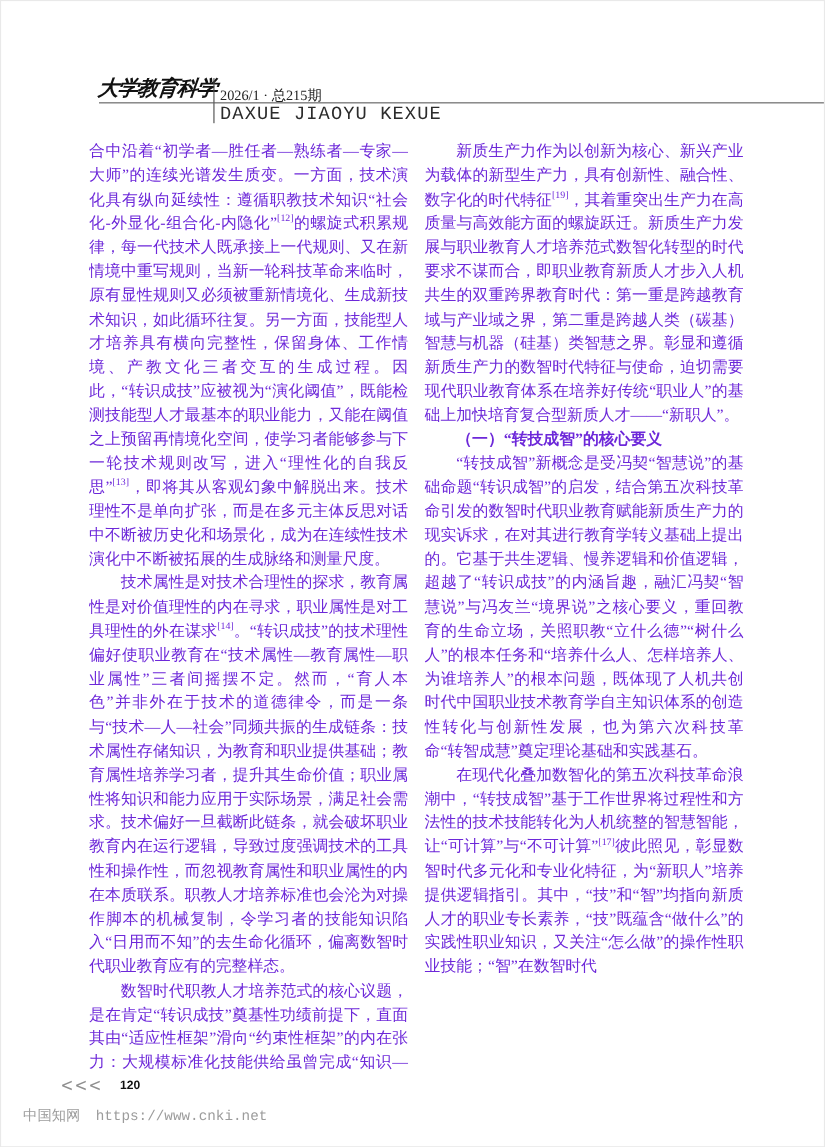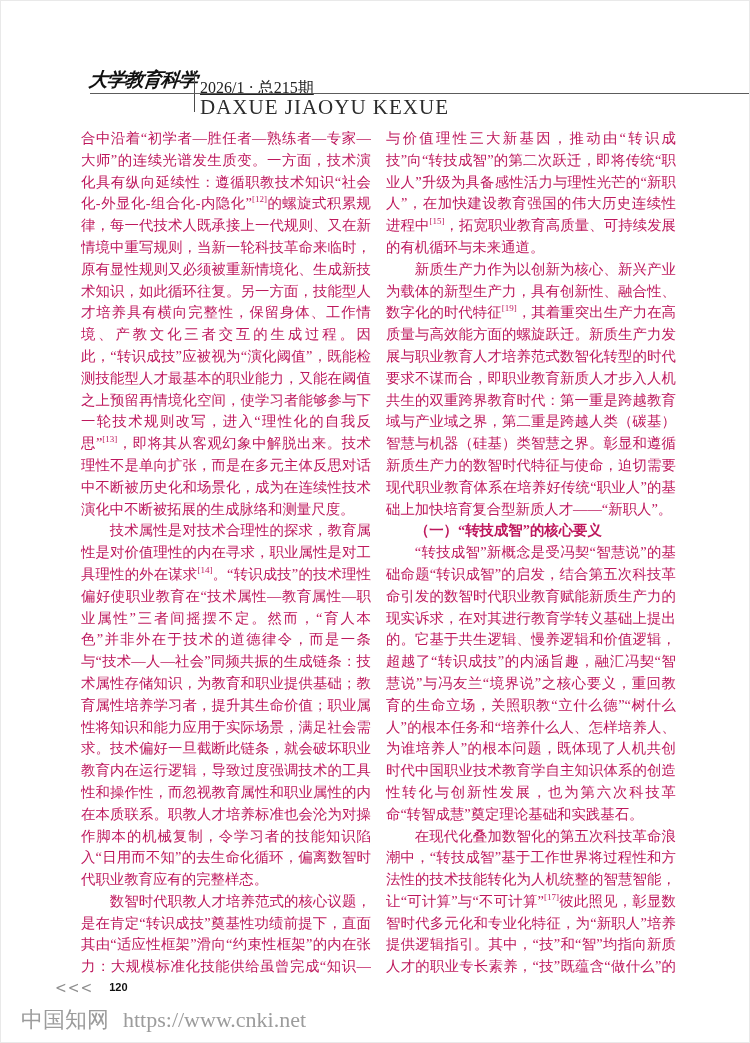--- a/index.html
+++ b/index.html
@@ -24,42 +24,41 @@
     transform: skewX(-6deg);
     color: #111;
     white-space: nowrap;
   }
   .header-vline {
     position: absolute; left: 193px; top: 70px;
     width: 1px; height: 41px; background: #4a4a4a;
   }
   .issue-info {
     position: absolute; left: 199px; top: 77px;
-    font-size: 16px; color: #222; white-space: nowrap;
+    font-size: 13px; color: #222; white-space: nowrap;
     font-family: "Liberation Serif", serif;
-    text-decoration: underline;
   }
   .header-hline {
     position: absolute; left: 89px; top: 92px;
     width: 661px; height: 1px; background: #5c5c5c;
   }
   .journal-pinyin {
     position: absolute; left: 199px; top: 94px;
-    font-family: Liberation Serif, serif;
-    font-size: 21px; letter-spacing: 1px; color: #2c2c2c;
+    font-family: Liberation Mono, monospace;
+    font-size: 17px; letter-spacing: 1px; color: #2c2c2c;
     white-space: nowrap;
   }
   
   .col {
     position: absolute; top: 127px;
     width: 290px; height: 845px;
     overflow: hidden;
     font-size: 14.4px; line-height: 21.8px;
     text-align: justify;
-    color: #be185d;
+    color: #6d28d9;
   }
   .col-left  { left: 80px; }
   .col-right { left: 385px; }
   .para { text-indent: 2em; }
   .para-cont { text-indent: 0; }
   sup { font-size: 9px; line-height: 0; vertical-align: super; }
   .subitem-heading {
     text-indent: 2em;
     font-style: italic;
   }
@@ -88,43 +87,42 @@
     color: #8f8f8f; font-size: 14px; letter-spacing: 1px;
     transform: scaleY(1.15);
   }
   .page-number {
     font-family: "Liberation Sans", "DejaVu Sans", sans-serif;
     font-weight: bold; font-size: 11px; color: #111;
   }
   .watermark {
     position: absolute; left: 20px; top: 1004px;
     display: flex; align-items: baseline; gap: 14px;
-    font-family: Liberation Serif, serif;
-    font-size: 22px; color: #9c9c9c;
+    font-family: Liberation Mono, monospace;
+    font-size: 13px; color: #9c9c9c;
   }
 </style>
 </head>
 <body>
 
 <div class="page">
 
   <div class="masthead-logo">大学教育科学</div>
   <div class="header-vline"></div>
   <div class="issue-info">2026/1 · 总215期</div>
   <div class="header-hline"></div>
   <div class="journal-pinyin">DAXUE JIAOYU KEXUE</div>
 
   <div class="col col-left">
     <p class="para-cont"><span>合中沿着“初学者—胜任者—熟练者—专家—大师”的连续光谱发生质变。一方面，技术演化具有纵向延续性：遵循职教技术知识“社会化-外显化-组合化-内隐化”</span><sup>[12]</sup><span>的螺旋式积累规律，每一代技术人既承接上一代规则、又在新情境中重写规则，当新一轮科技革命来临时，原有显性规则又必须被重新情境化、生成新技术知识，如此循环往复。另一方面，技能型人才培养具有横向完整性，保留身体、工作情境、产教文化三者交互的生成过程。因此，“转识成技”应被视为“演化阈值”，既能检测技能型人才最基本的职业能力，又能在阈值之上预留再情境化空间，使学习者能够参与下一轮技术规则改写，进入“理性化的自我反思”</span><sup>[13]</sup><span>，即将其从客观幻象中解脱出来。技术理性不是单向扩张，而是在多元主体反思对话中不断被历史化和场景化，成为在连续性技术演化中不断被拓展的生成脉络和测量尺度。</span></p>
     <p class="para"><span>技术属性是对技术合理性的探求，教育属性是对价值理性的内在寻求，职业属性是对工具理性的外在谋求</span><sup>[14]</sup><span>。“转识成技”的技术理性偏好使职业教育在“技术属性—教育属性—职业属性”三者间摇摆不定。然而，“育人本色”并非外在于技术的道德律令，而是一条与“技术—人—社会”同频共振的生成链条：技术属性存储知识，为教育和职业提供基础；教育属性培养学习者，提升其生命价值；职业属性将知识和能力应用于实际场景，满足社会需求。技术偏好一旦截断此链条，就会破坏职业教育内在运行逻辑，导致过度强调技术的工具性和操作性，而忽视教育属性和职业属性的内在本质联系。职教人才培养标准也会沦为对操作脚本的机械复制，令学习者的技能知识陷入“日用而不知”的去生命化循环，偏离数智时代职业教育应有的完整样态。</span></p>
     <p class="para"><span>数智时代职教人才培养范式的核心议题，是在肯定“转识成技”奠基性功绩前提下，直面其由“适应性框架”滑向“约束性框架”的内在张力：大规模标准化技能供给虽曾完成“知识—技能—生产力”的第一次跃迁，却在人机协同、要素重组的新质生产力语境中暴露出多重圄限。因而，数智时代职业院校的新使命并非另起炉灶，而是以“赓续鼎新”的立场，在既有人才培养范式中植入跨界协同、具身认知</span></p>
   </div>
 
   <div class="col col-right">
-    <p class="para-cont"><span>与价值理性三大新基因，推动由“转识成技”向“转技成智”的第二次跃迁，即将传统“职业人”升级为具备感性活力与理性光芒的“新职人”，在加快建设教育强国的伟大历史连续性进程中</span><sup>[15]</sup><span>，拓宽职业教育高质量、可持续发展的有机循环与未来通道。</span></p>
     <p class="para"><span>新质生产力作为以创新为核心、新兴产业为载体的新型生产力，具有创新性、融合性、数字化的时代特征</span><sup>[19]</sup><span>，其着重突出生产力在高质量与高效能方面的螺旋跃迁。新质生产力发展与职业教育人才培养范式数智化转型的时代要求不谋而合，即职业教育新质人才步入人机共生的双重跨界教育时代：第一重是跨越教育域与产业域之界，第二重是跨越人类（碳基）智慧与机器（硅基）类智慧之界。彰显和遵循新质生产力的数智时代特征与使命，迫切需要现代职业教育体系在培养好传统“职业人”的基础上加快培育复合型新质人才——“新职人”。</span></p>
     <p class="sub-heading">（一）“转技成智”的核心要义</p>
     <p class="para"><span>“转技成智”新概念是受冯契“智慧说”的基础命题“转识成智”的启发，结合第五次科技革命引发的数智时代职业教育赋能新质生产力的现实诉求，在对其进行教育学转义基础上提出的。它基于共生逻辑、慢养逻辑和价值逻辑，超越了“转识成技”的内涵旨趣，融汇冯契“智慧说”与冯友兰“境界说”之核心要义，重回教育的生命立场，关照职教“立什么德”“树什么人”的根本任务和“培养什么人、怎样培养人、为谁培养人”的根本问题，既体现了人机共创时代中国职业技术教育学自主知识体系的创造性转化与创新性发展，也为第六次科技革命“转智成慧”奠定理论基础和实践基石。</span></p>
     <p class="para"><span>在现代化叠加数智化的第五次科技革命浪潮中，“转技成智”基于工作世界将过程性和方法性的技术技能转化为人机统整的智慧智能，让“可计算”与“不可计算”</span><sup>[17]</sup><span>彼此照见，彰显数智时代多元化和专业化特征，为“新职人”培养提供逻辑指引。其中，“技”和“智”均指向新质人才的职业专长素养，“技”既蕴含“做什么”的实践性职业知识，又关注“怎么做”的操作性职业技能；“智”在数智时代</span></p>
   </div>
 
   <div class="footer-nav">
     <span class="back-chevrons">&lt;&lt;&lt;</span>
     <span class="page-number">120</span>
   </div>

